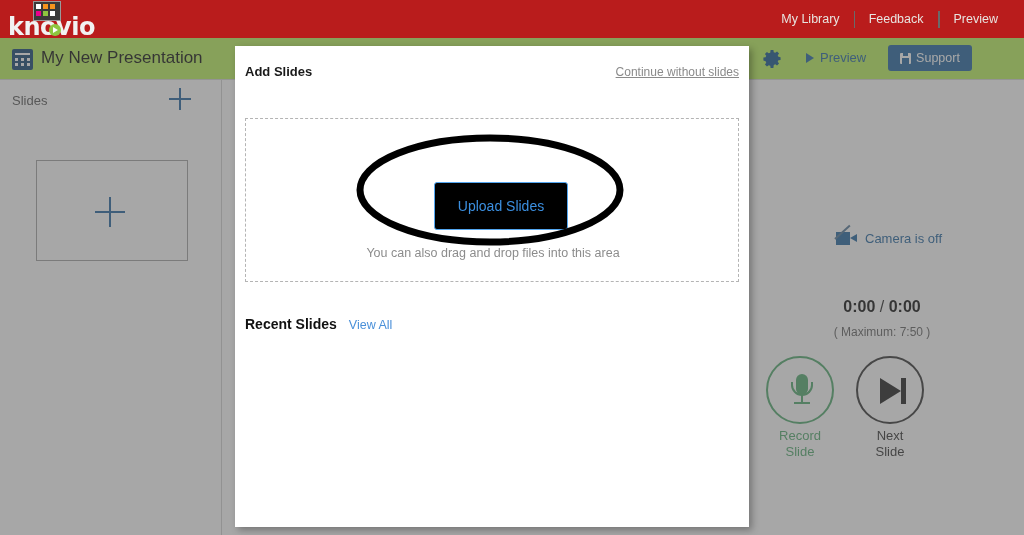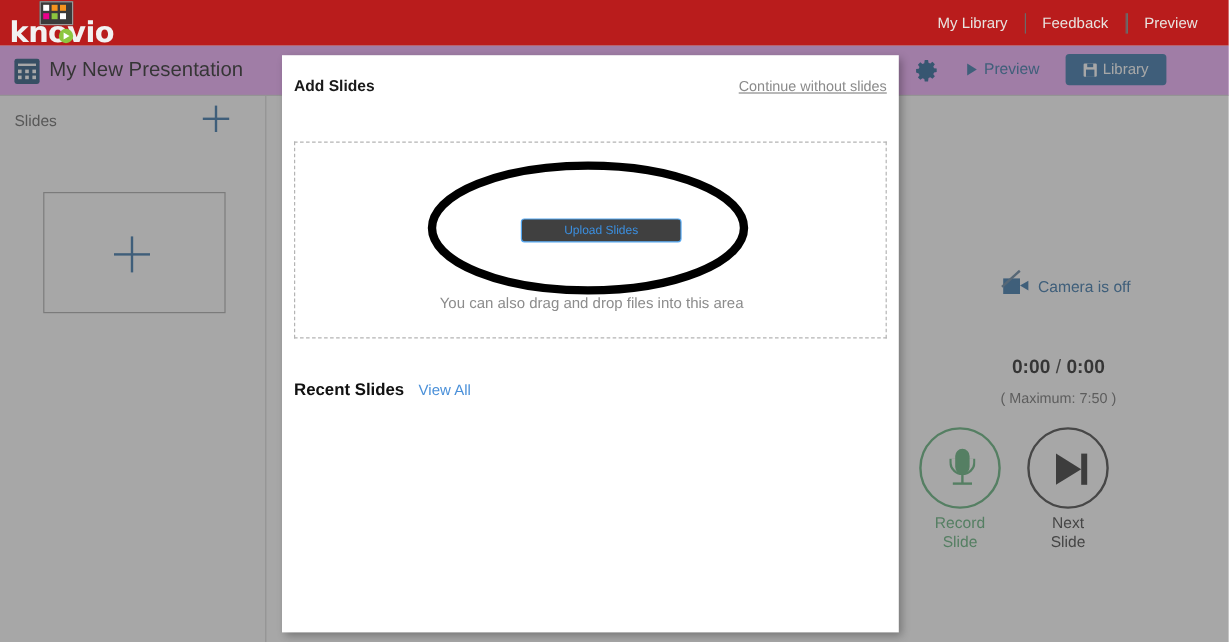--- a/index.html
+++ b/index.html
@@ -80,21 +80,21 @@
 
   
   .page {
     position: absolute; left: 0; top: 38px;
     width: 1024px; height: 497px;
     background: #ffffff;
   }
   .titlebar {
     position: absolute; left: 0; top: 0;
     width: 1024px; height: 42px;
-    background: #f0abfc;
+    background: #bef264;
     border-bottom: 1px solid #d8d8d8;
   }
   .pres-icon {
     position: absolute; left: 12px; top: 11px;
     width: 21px; height: 21px;
     background: #1f4e79;
     border-radius: 2px;
   }
   .pres-icon .pg {
     position: absolute; background: #ffffff;
@@ -303,26 +303,26 @@
     font-size: 12px; color: #8a8a8a;
     text-decoration: underline;
   }
   .dropzone {
     position: absolute; left: 10px; top: 72px;
     width: 494px; height: 164px;
     border: 1px dashed #b4b4b4;
   }
   .upload-btn {
     position: absolute; left: 188px; top: 63px;
-    width: 134px; height: 20px;
+    width: 134px; height: 48px;
     border: 1px solid #53a6f0;
     border-radius: 3px;
-    background: #404040;
+    background: #000000;
     color: #3b8fe0;
-    font-size: 10px;
+    font-size: 14px;
     display: flex; align-items: center; justify-content: center;
   }
   .drop-hint {
     position: absolute; left: 0; top: 127px;
     width: 494px; text-align: center;
     font-size: 12.5px; color: #8c8c8c;
   }
   .recent-head {
     position: absolute; left: 10px; top: 270px;
     display: flex; align-items: baseline; gap: 12px;
@@ -374,21 +374,21 @@
         </svg>
       </div>
 
       <div class="preview-btn">
         <span class="tri"></span>
         <span>Preview</span>
       </div>
 
       <div class="publish-btn">
         <span class="floppy"></span>
-        <span>Library</span>
+        <span>Support</span>
       </div>
     </div>
 
     <div class="sidebar">
       <div class="slides-label">Slides</div>
       <div class="add-slide-plus">
         <span class="plus-h" style="left:0;top:10px;width:22px;height:2px;"></span>
         <span class="plus-v" style="left:10px;top:0;width:2px;height:22px;"></span>
       </div>
       <div class="slide-thumb">

